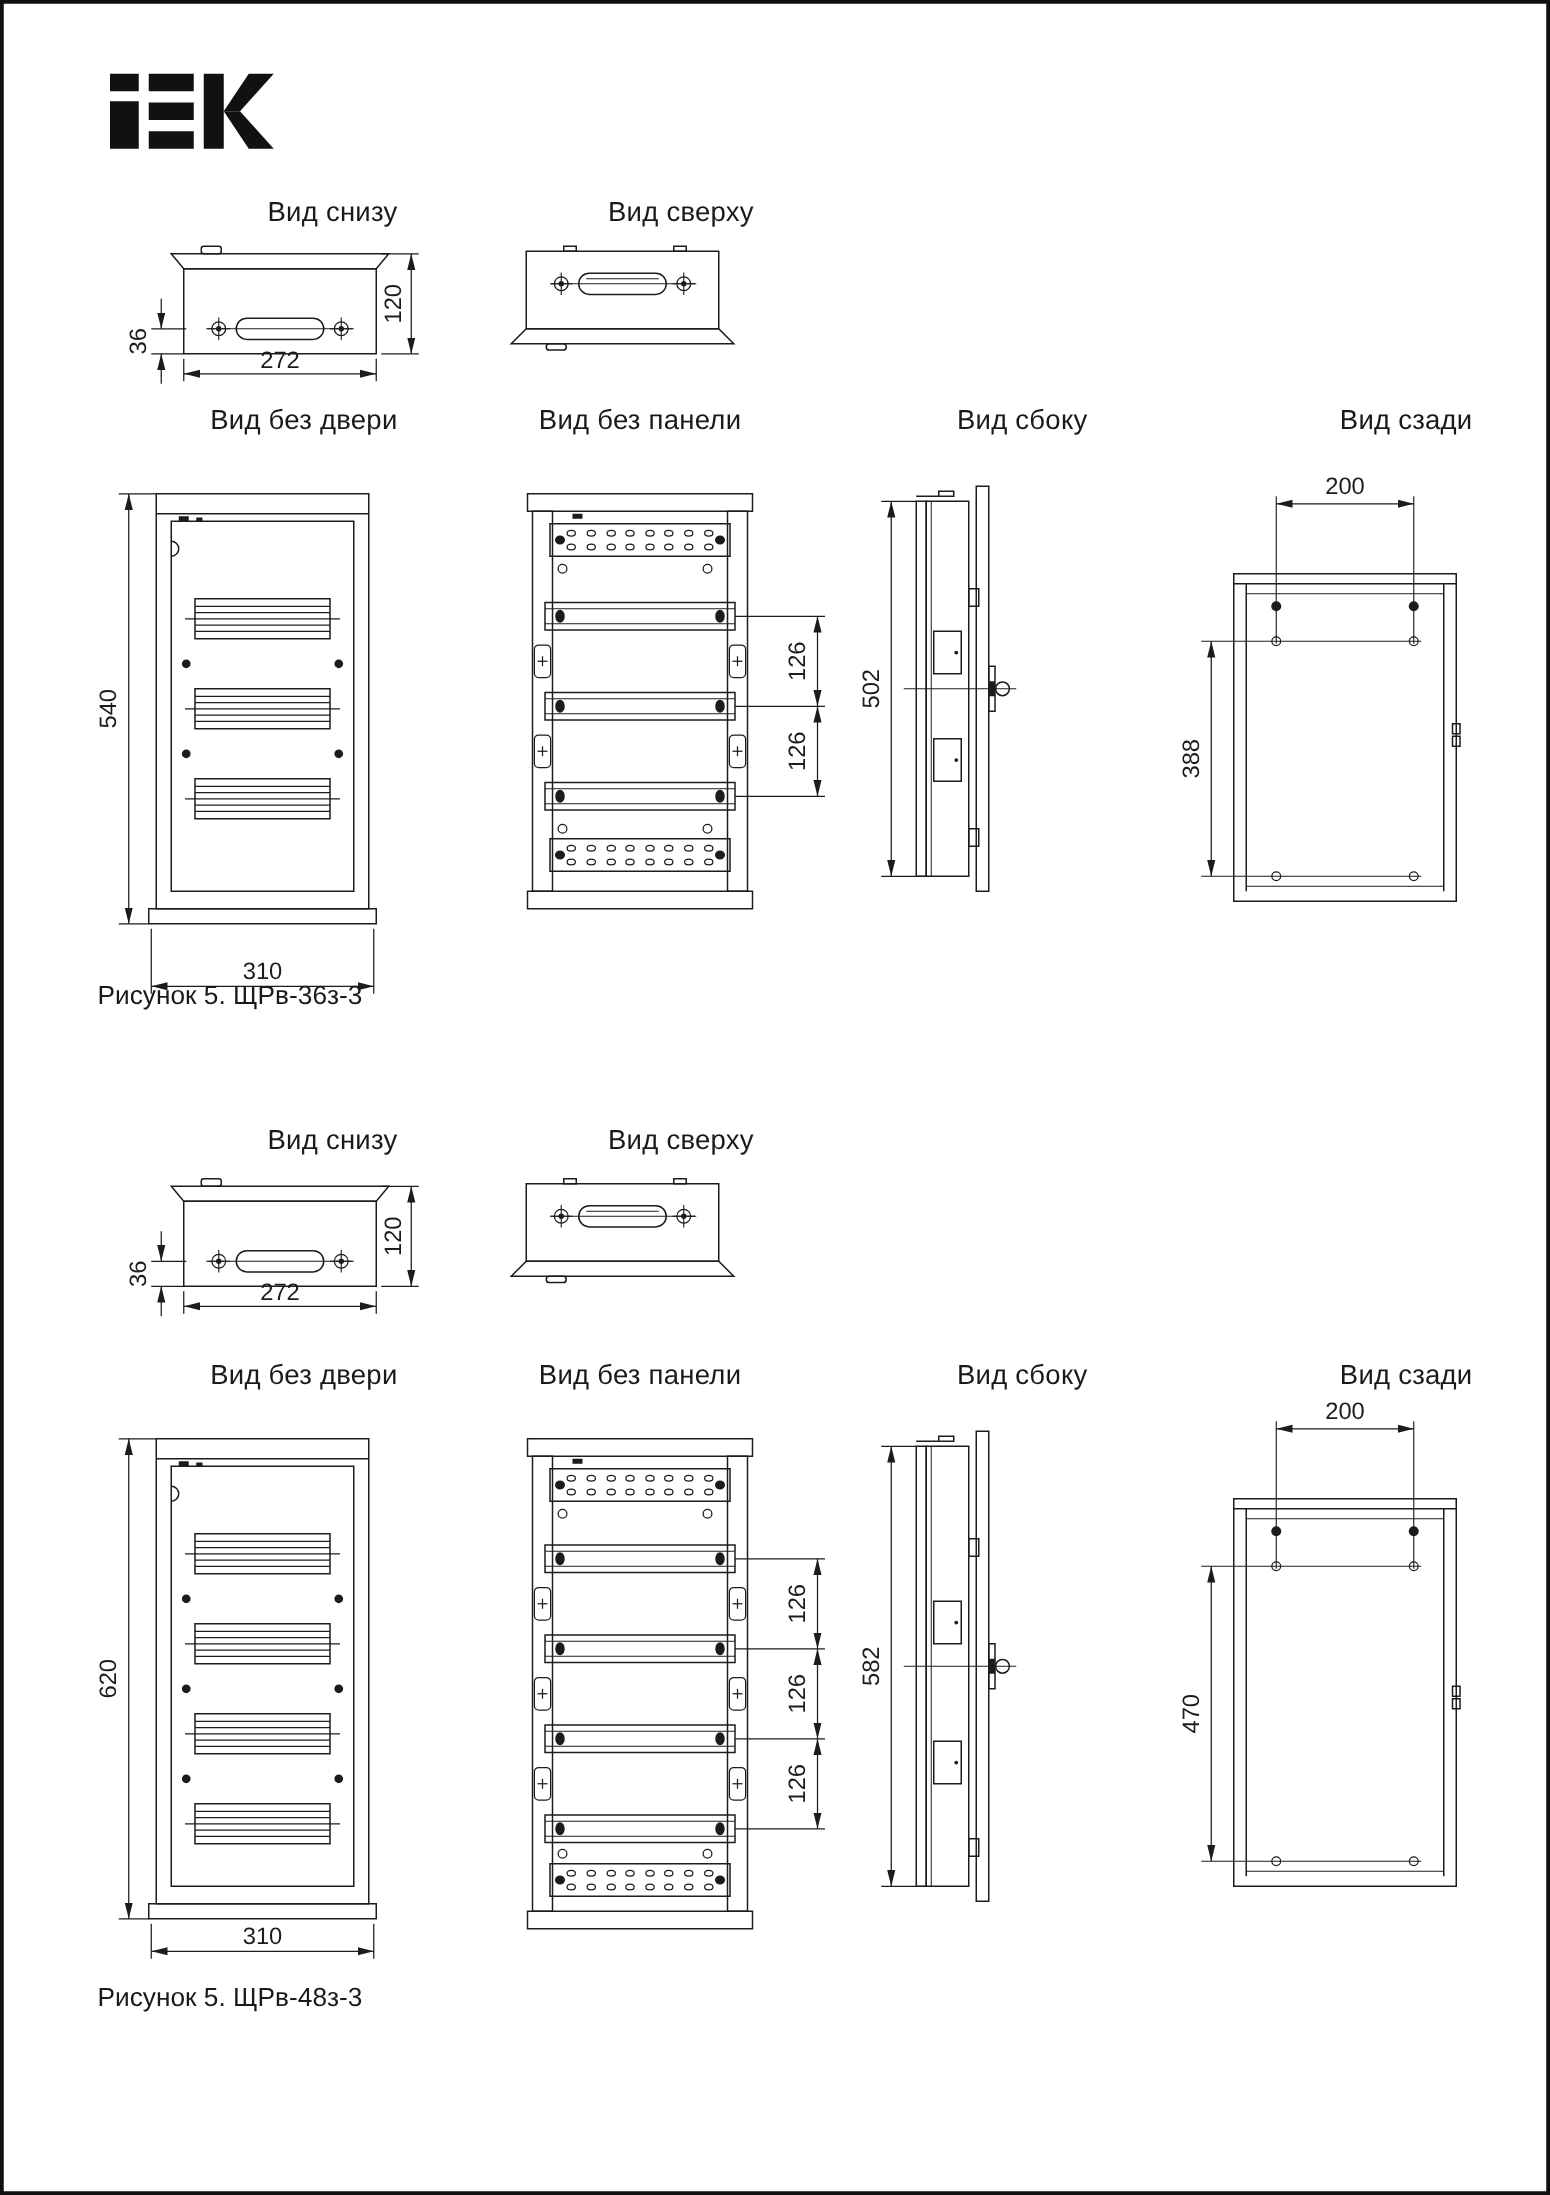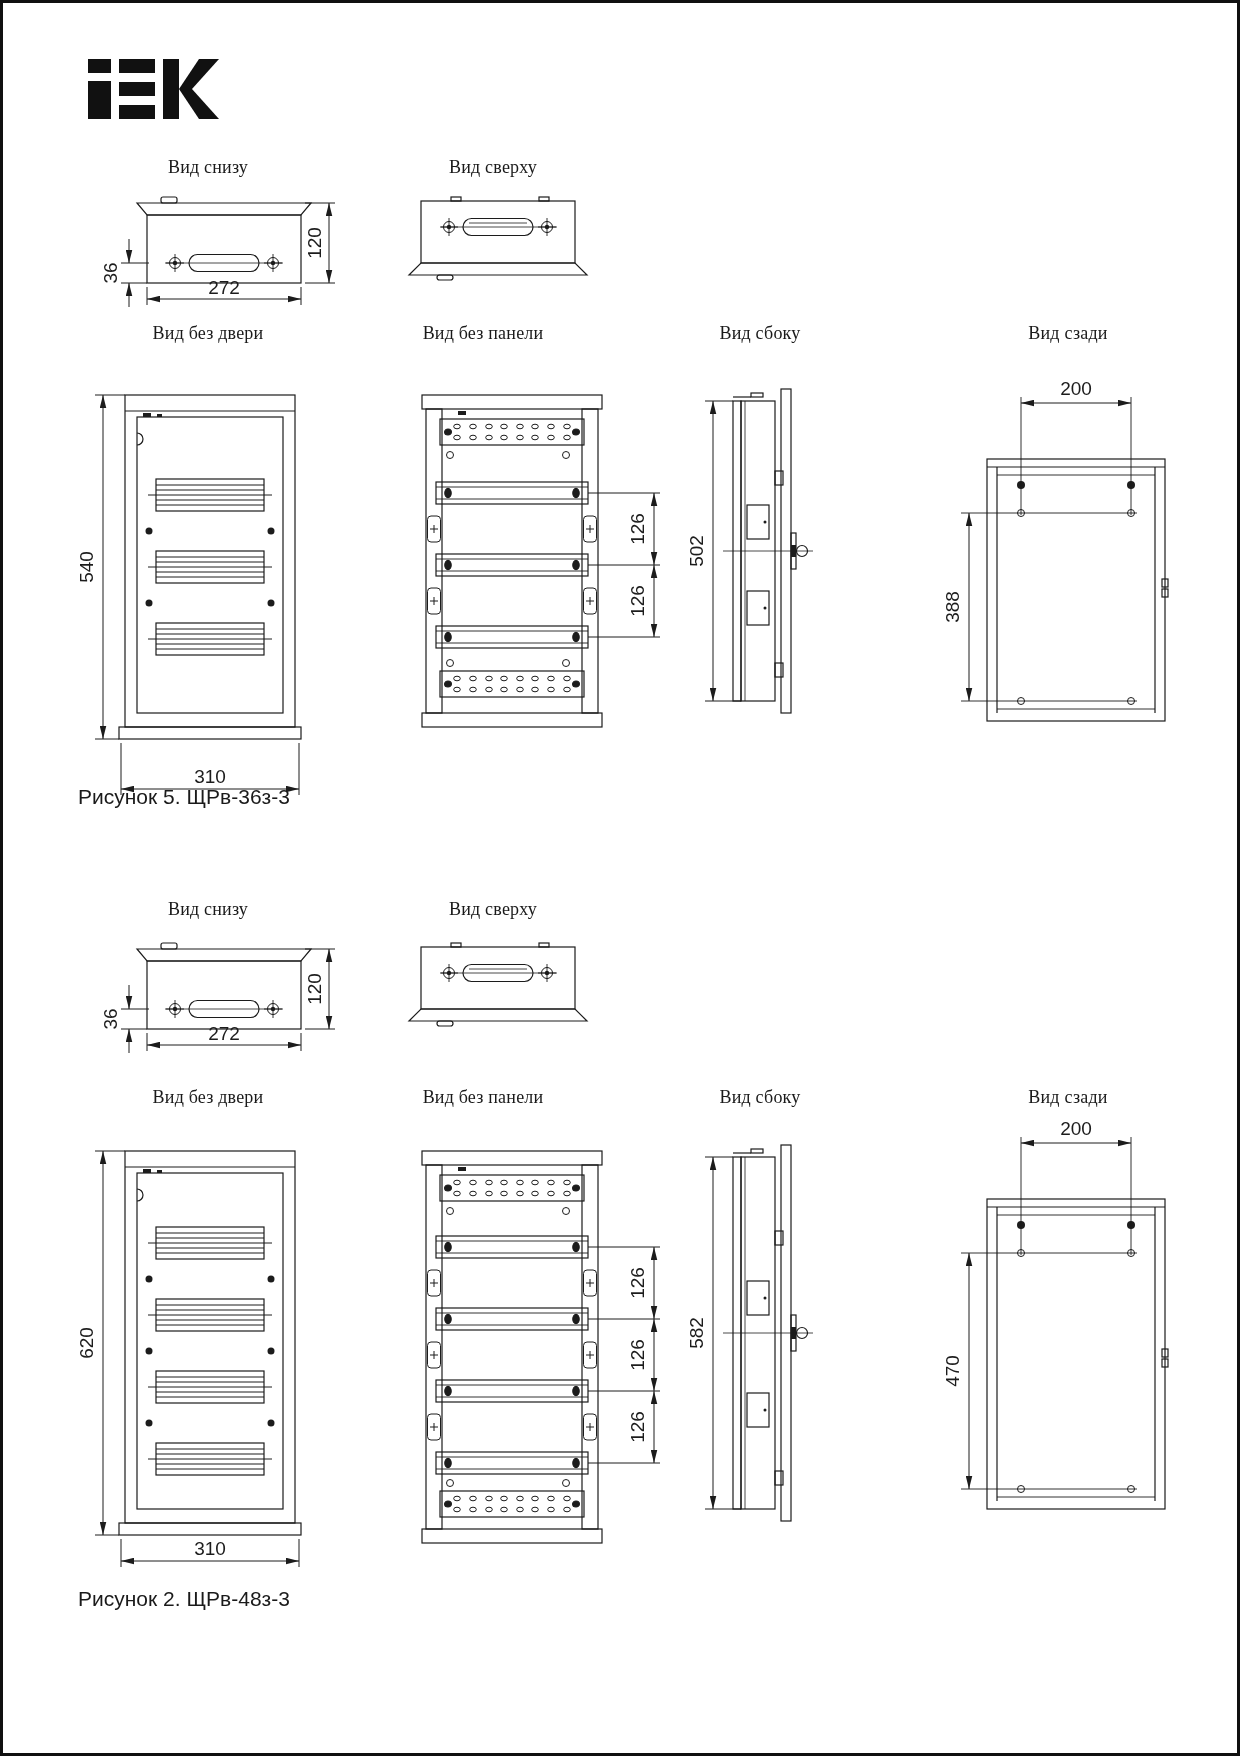--- a/index.html
+++ b/index.html
@@ -1,20 +1,20 @@
 <!DOCTYPE html>
 <html><head>
 <meta charset="utf-8">
 <style>
   html,body{margin:0;padding:0;background:#fff;}
   .page{position:relative;width:1240px;height:1756px;background:#fff;
         border:3px solid #101010;box-sizing:border-box;overflow:hidden;
         font-family:"Liberation Sans",sans-serif;color:#1a1a1a;}
-  .view-label{position:absolute;width:220px;text-align:center;font-size:18px;
-              letter-spacing:.2px;white-space:nowrap;font-family:Liberation Serif, serif;}
+  .view-label{position:absolute;width:220px;text-align:right;font-size:22px;
+              letter-spacing:.2px;white-space:nowrap;}
   .caption{position:absolute;font-size:21px;white-space:nowrap;}
   svg.view{position:absolute;overflow:visible;}
   .dim{font:19px "Liberation Sans",sans-serif;fill:#1c1c1c;}
 </style>
 </head>
 <body>
 
 <div class="page">
 
   <svg width="0" height="0" style="position:absolute" aria-hidden="true">
@@ -425,15 +425,15 @@
         <line x1="78" y1="40" x2="188" y2="40" stroke-width="1" marker-start="url(#arw)" marker-end="url(#arw)"></line>
         <line x1="18" y1="150" x2="194" y2="150"></line>
         <line x1="18" y1="386" x2="194" y2="386"></line>
         <line x1="26" y1="150" x2="26" y2="386" stroke-width="1" marker-start="url(#arw)" marker-end="url(#arw)"></line>
       </g>
     </g>
     <text class="dim" x="133" y="32" text-anchor="middle">200</text>
     <text class="dim" x="16" y="268" transform="rotate(-90 16 268)" text-anchor="middle">470</text>
   </svg>
 
-  <div class="caption" style="left:75px;top:1584px">Рисунок 2. ЩРв-48з-3</div>
+  <div class="caption" style="left:75px;top:1584px">Рисунок 5. ЩРв-48з-3</div>
 
 </div>
 
 </body></html>

